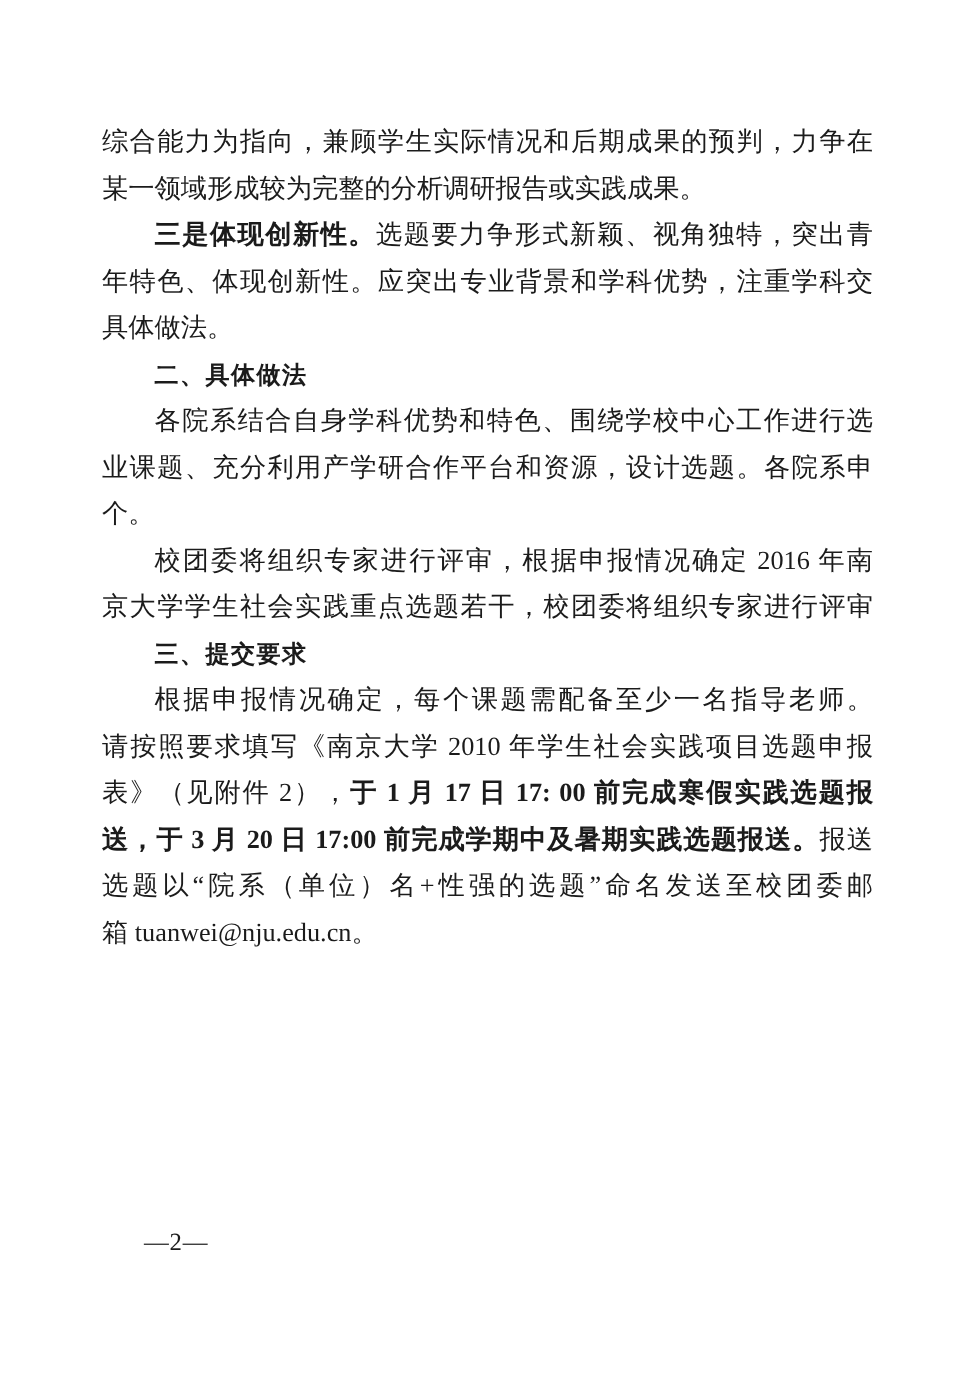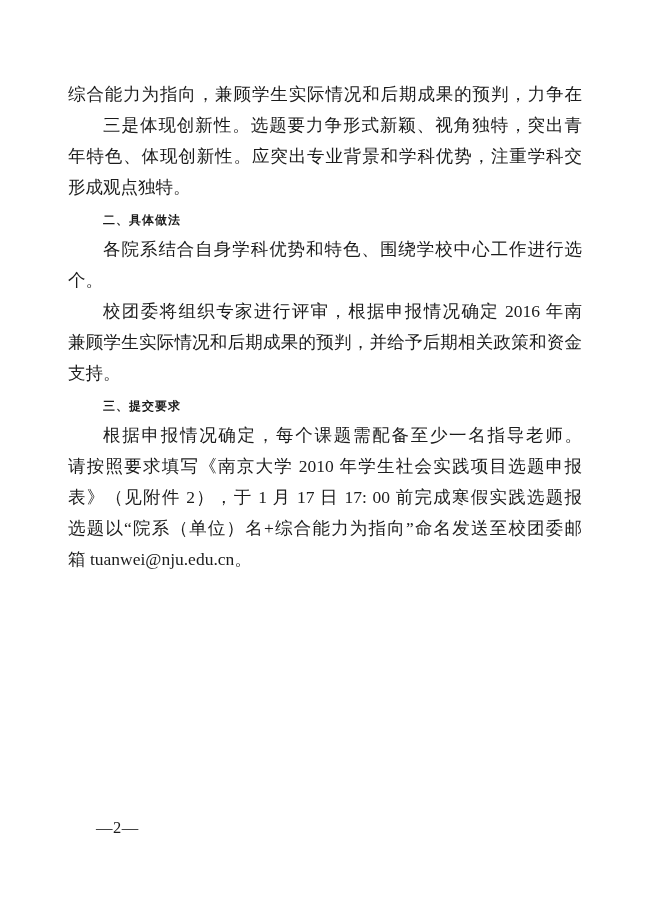--- a/index.html
+++ b/index.html
@@ -36,52 +36,54 @@
     white-space: nowrap;
   }
   .line.justify {
     white-space: normal;
     text-align: justify;
     text-align-last: justify;
     -moz-text-align-last: justify;
   }
   .line.indent { text-indent: 35px; }
   .seg-normal { font-weight: 400; }
-  .seg-bold { font-weight: 400; }
+  .seg-bold { font-weight: 700; }
   .seg-heading {
     font-weight: 700;
     font-family: "Liberation Sans", "DejaVu Sans", sans-serif;
-    font-size: 12px;
+    font-size: 16px;
     letter-spacing: 1px;
   }
   .page-number {
     position: absolute;
     left: 96px;
     top: 818px;
     font-size: 16.5px;
     letter-spacing: 0.5px;
     color: var(--text-color);
   }
 </style>
 </head>
 <body>
 
 <div class="page">
   <div class="textblock">
       <div class="line justify"><span class="seg-normal">综合能力为指向，兼顾学生实际情况和后期成果的预判，力争在</span></div>
+      <div class="line"><span class="seg-normal">某一领域形成较为完整的分析调研报告或实践成果。</span></div>
       <div class="line justify indent"><span class="seg-bold">三是体现创新性。</span><span class="seg-normal">选题要力争形式新颖、视角独特，突出青</span></div>
       <div class="line justify"><span class="seg-normal">年特色、体现创新性。应突出专业背景和学科优势，注重学科交</span></div>
-      <div class="line"><span class="seg-normal">形成观点独特。</span></div>
+      <div class="line"><span class="seg-normal">具体做法。</span></div>
       <div class="line indent"><span class="seg-heading">二、具体做法</span></div>
       <div class="line justify indent"><span class="seg-normal">各院系结合自身学科优势和特色、围绕学校中心工作进行选</span></div>
+      <div class="line justify"><span class="seg-normal">业课题、充分利用产学研合作平台和资源，设计选题。各院系申</span></div>
       <div class="line"><span class="seg-normal">个。</span></div>
       <div class="line justify indent"><span class="seg-normal">校团委将组织专家进行评审，根据申报情况确定 2016 年南</span></div>
-      <div class="line justify"><span class="seg-normal">兼顾学生实际情况和后期成果的预判，并给予后期相关政策和资金</span></div>
-      <div class="line"><span class="seg-normal">支持。</span></div>
+      <div class="line justify"><span class="seg-normal">京大学学生社会实践重点选题若干，校团委将组织专家进行评审</span></div>
       <div class="line indent"><span class="seg-heading">三、提交要求</span></div>
       <div class="line justify indent"><span class="seg-normal">根据申报情况确定，每个课题需配备至少一名指导老师。</span></div>
       <div class="line justify"><span class="seg-normal">请按照要求填写《南京大学 2010 年学生社会实践项目选题申报</span></div>
       <div class="line justify"><span class="seg-normal">表》（见附件 2），</span><span class="seg-bold">于 1 月 17 日 17: 00 前完成寒假实践选题报</span></div>
-      <div class="line justify"><span class="seg-normal">选题以“院系（单位）名+综合能力为指向”命名发送至校团委邮</span></div>
+      <div class="line justify"><span class="seg-bold">送，于 3 月 20 日 17:00 前完成学期中及暑期实践选题报送。</span><span class="seg-normal">报送</span></div>
+      <div class="line justify"><span class="seg-normal">选题以“院系（单位）名+性强的选题”命名发送至校团委邮</span></div>
       <div class="line"><span class="seg-normal">箱 tuanwei@nju.edu.cn。</span></div>
     </div>
   <div class="page-number">—2—</div>
 </div>
 
 </body></html>

